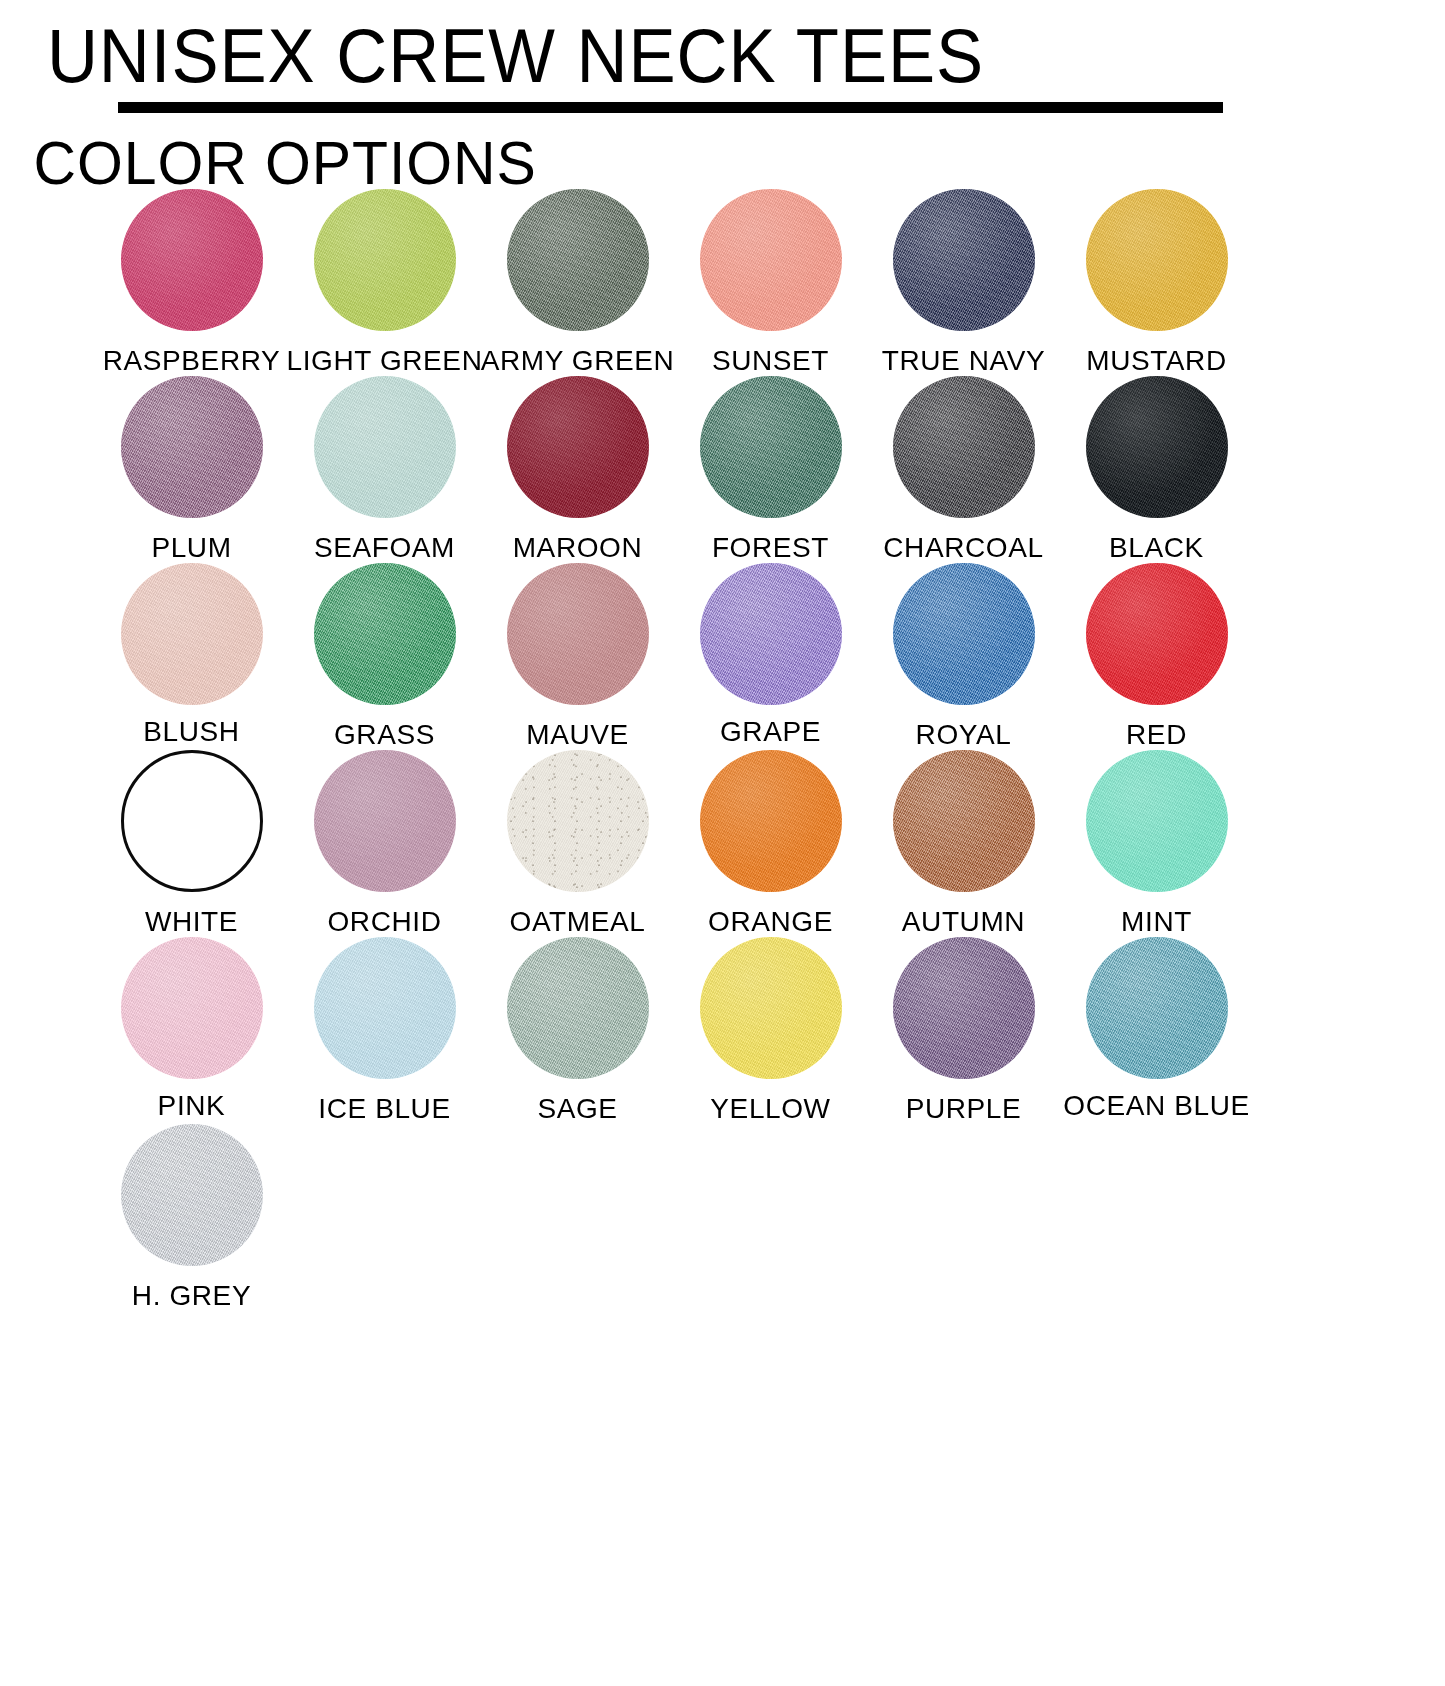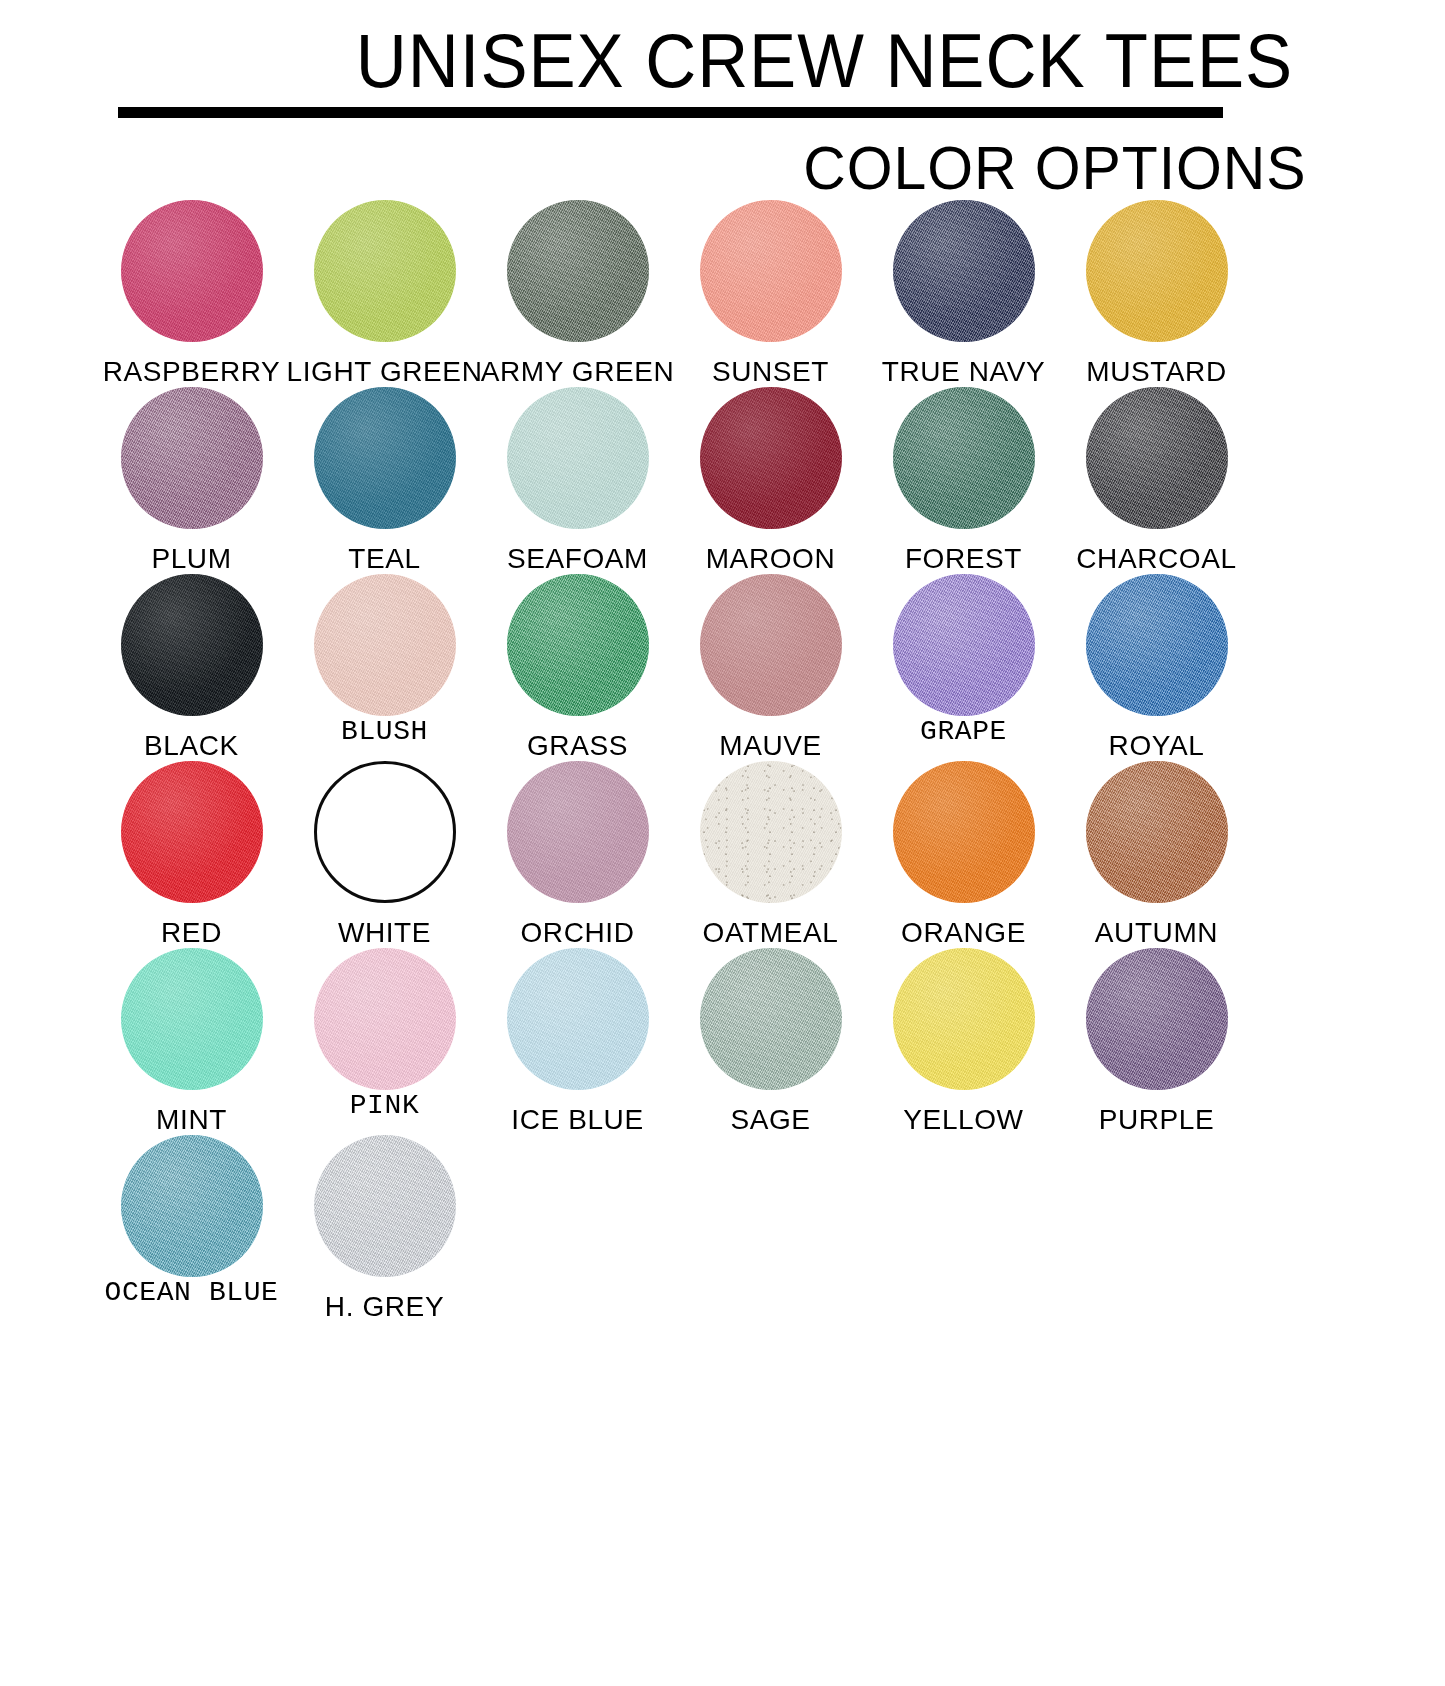--- a/index.html
+++ b/index.html
@@ -19,23 +19,22 @@
   .sheet {
     position: relative;
     width: 1445px;
     height: 1686px;
     background: #ffffff;
   }
 
   
   .header {
     width: 1340px;
-    padding-top: 8px;
-    text-align: right;
-    margin-top: 11px;
+    padding-top: 14px;
+    text-align: left;
   }
 
   .title-main {
     font-family: "Liberation Sans", sans-serif;
     font-size: 76px;
     line-height: 84px;
     font-weight: 400;
     letter-spacing: 1px;
     transform: scaleX(0.93);
     transform-origin: center;
@@ -135,21 +134,21 @@
     font-size: 28px;
     line-height: 26px;
     letter-spacing: 0.6px;
     font-weight: 400;
     color: #000000;
     white-space: nowrap;
     text-align: center;
     margin-top: 17px;
   }
 
-  .label.raised { margin-top: 3px; font-family: Liberation Mono, monospace; }
+  .label.raised { margin-top: 14px; }
 </style>
 </head>
 <body>
 
 <div class="sheet">
 
   <div class="header">
     <div class="title-main">UNISEX CREW NECK TEES</div>
     <div class="title-rule"></div>
     <div class="title-sub">COLOR OPTIONS</div>
@@ -178,24 +177,20 @@
       </div>
       <div class="cell">
         <div class="swatch" style="background: rgb(233, 185, 59);"></div>
         <div class="label">MUSTARD</div>
       </div>
       <div class="cell">
         <div class="swatch heather" style="background: rgb(154, 107, 142);"></div>
         <div class="label">PLUM</div>
       </div>
       <div class="cell">
-        <div class="swatch" style="background: rgb(45, 116, 144);"></div>
-        <div class="label">TEAL</div>
-      </div>
-      <div class="cell">
         <div class="swatch" style="background: rgb(195, 225, 219);"></div>
         <div class="label">SEAFOAM</div>
       </div>
       <div class="cell">
         <div class="swatch" style="background: rgb(142, 27, 47);"></div>
         <div class="label">MAROON</div>
       </div>
       <div class="cell">
         <div class="swatch heather" style="background: rgb(62, 119, 100);"></div>
         <div class="label">FOREST</div>

